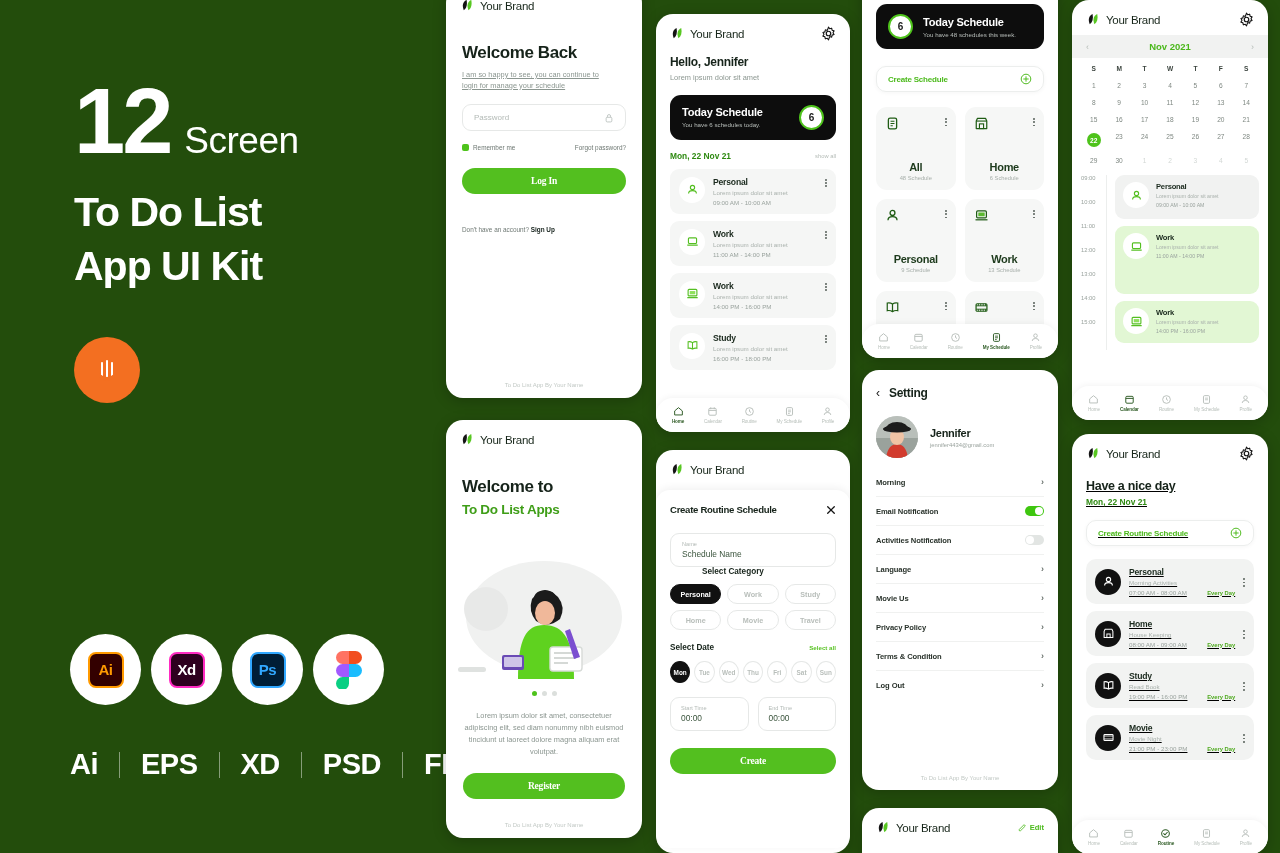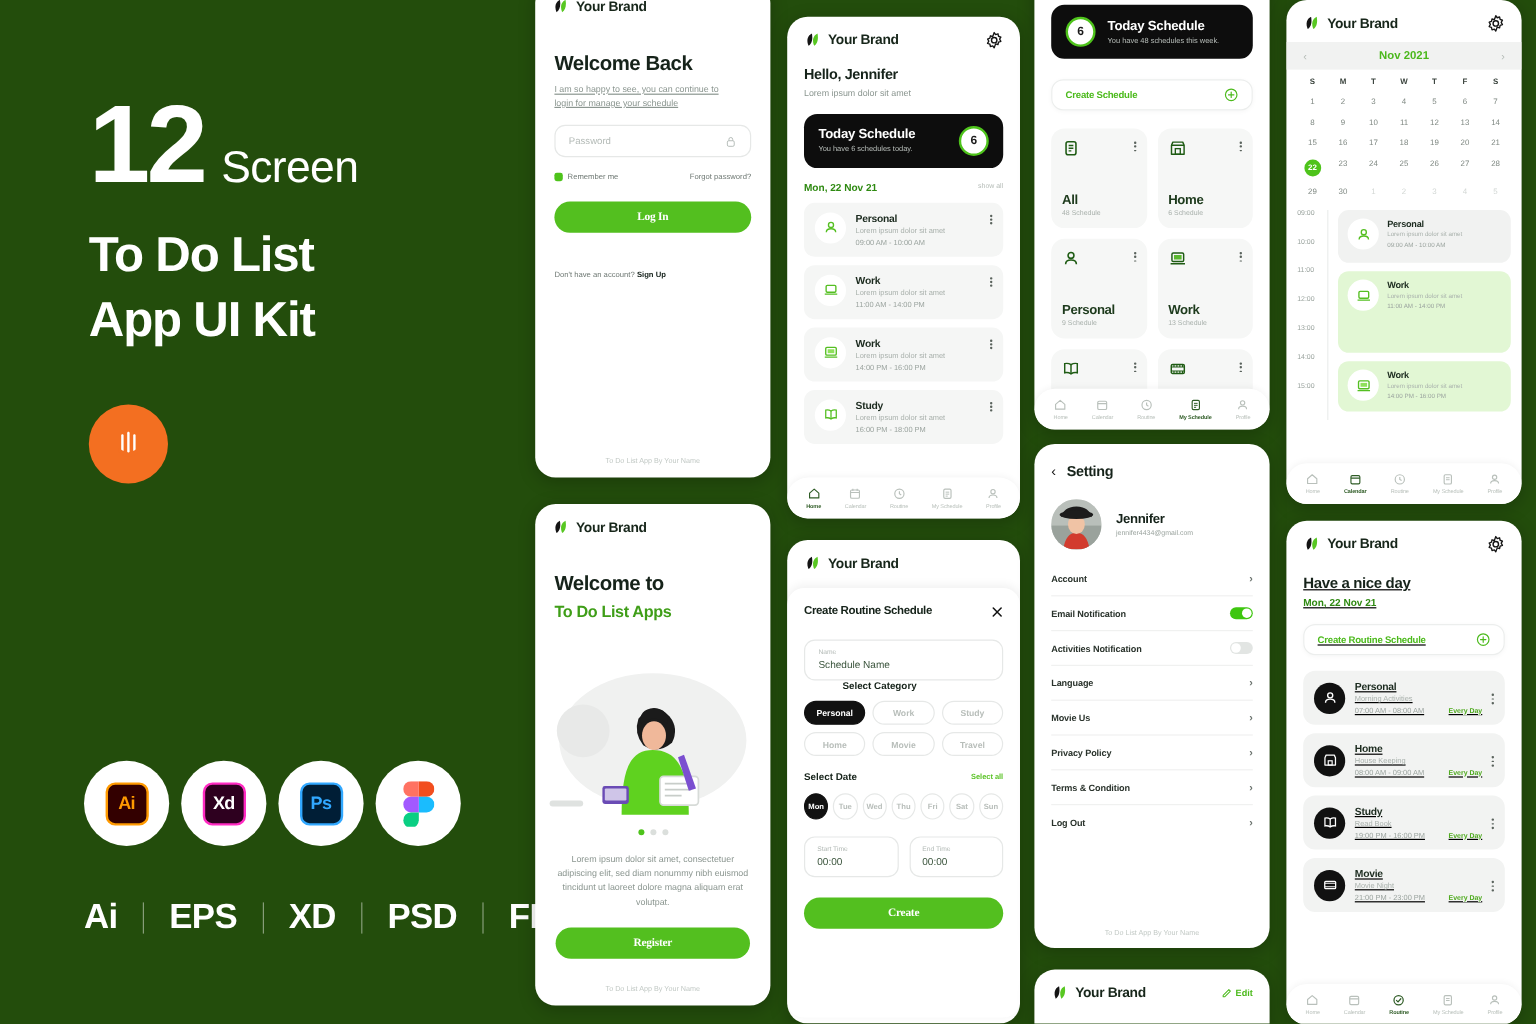--- a/index.html
+++ b/index.html
@@ -45,21 +45,21 @@
   .fmt-div { width: 1px; height: 26px; background: rgba(255,255,255,0.45); }
 
   
   .screen {
     position: absolute; background: #ffffff; border-radius: 17px;
     overflow: hidden; box-shadow: 0 3px 14px rgba(0,0,0,0.22);
   }
 
   .brandbar { display: flex; align-items: center; justify-content: space-between; padding: 12px 14px 8px 14px; }
   .brand { display: flex; align-items: center; gap: 5px; }
-  .brand-name { font-size: 11.5px; font-weight: 700; color: #17261a; letter-spacing: -0.3px; }
+  .brand-name { font-size: 11.5px; font-weight: 400; color: #17261a; letter-spacing: -0.3px; }
   .gear { width: 15px; height: 15px; }
 
   .h1 { font-size: 17px; font-weight: 700; color: #16231a; letter-spacing: -0.4px; }
   .h2 { font-size: 13.5px; font-weight: 700; color: #16231a; letter-spacing: -0.3px; }
   .sub { font-size: 7.4px; color: #8b9690; line-height: 1.45; }
   .greendark { color: #3f9e18; }
 
   .field {
     border: 1px solid #e6e8e7; border-radius: 9px; height: 27px;
     display: flex; align-items: center; justify-content: space-between;
@@ -109,21 +109,21 @@
 
   .day {
     width: 22px; height: 22px; border-radius: 50%; border: 1px solid #e6e8e7;
     display: flex; align-items: center; justify-content: center;
     font-size: 6.4px; color: #b8beba; font-weight: 600;
   }
   .day.sel { background: #111; color: #fff; border-color: #111; }
 
   
   .cgrid { display: grid; grid-template-columns: 1fr 1fr; gap: 9px; }
-  .ccard { background: #f6f7f6; border-radius: 11px; padding: 9px; height: 83px; position: relative; display: flex; flex-direction: column; }
+  .ccard { background: #f6f7f6; border-radius: 11px; padding: 9px; height: 83px; position: relative; display: flex; flex-direction: column; text-align: center; }
   .cname { font-size: 11px; font-weight: 700; color: #1d3a1c; letter-spacing: -0.3px; margin-top: auto; }
   .ccount { font-size: 5.8px; color: #a8b0ab; margin-top: 2px; }
 
   
   .setrow {
     display: flex; align-items: center; justify-content: space-between;
     padding: 9px 0; border-bottom: 1px solid #f0f1f0;
     font-size: 7.6px; font-weight: 700; color: #2a332c; letter-spacing: -0.1px;
   }
   .chev { color: #6b736e; font-size: 9px; }
@@ -700,21 +700,21 @@
       </svg>
     </div>
     <div>
       <div class="h2" style="font-size:11px;">Jennifer</div>
       <div style="font-size:5.8px;color:#9aa39e;margin-top:3px;">jennifer4434@gmail.com</div>
     </div>
   </div>
 
   <div style="padding:10px 14px 0 14px;">
     <div class="setrow">
-      <span>Account</span>
+      <span>Morning</span>
       <span class="chev">›</span>
     </div>
     <div class="setrow">
       <span>Email Notification</span>
       <span class="toggle on">
           <i class="knob"></i>
         </span>
     </div>
     <div class="setrow">
       <span>Activities Notification</span>

